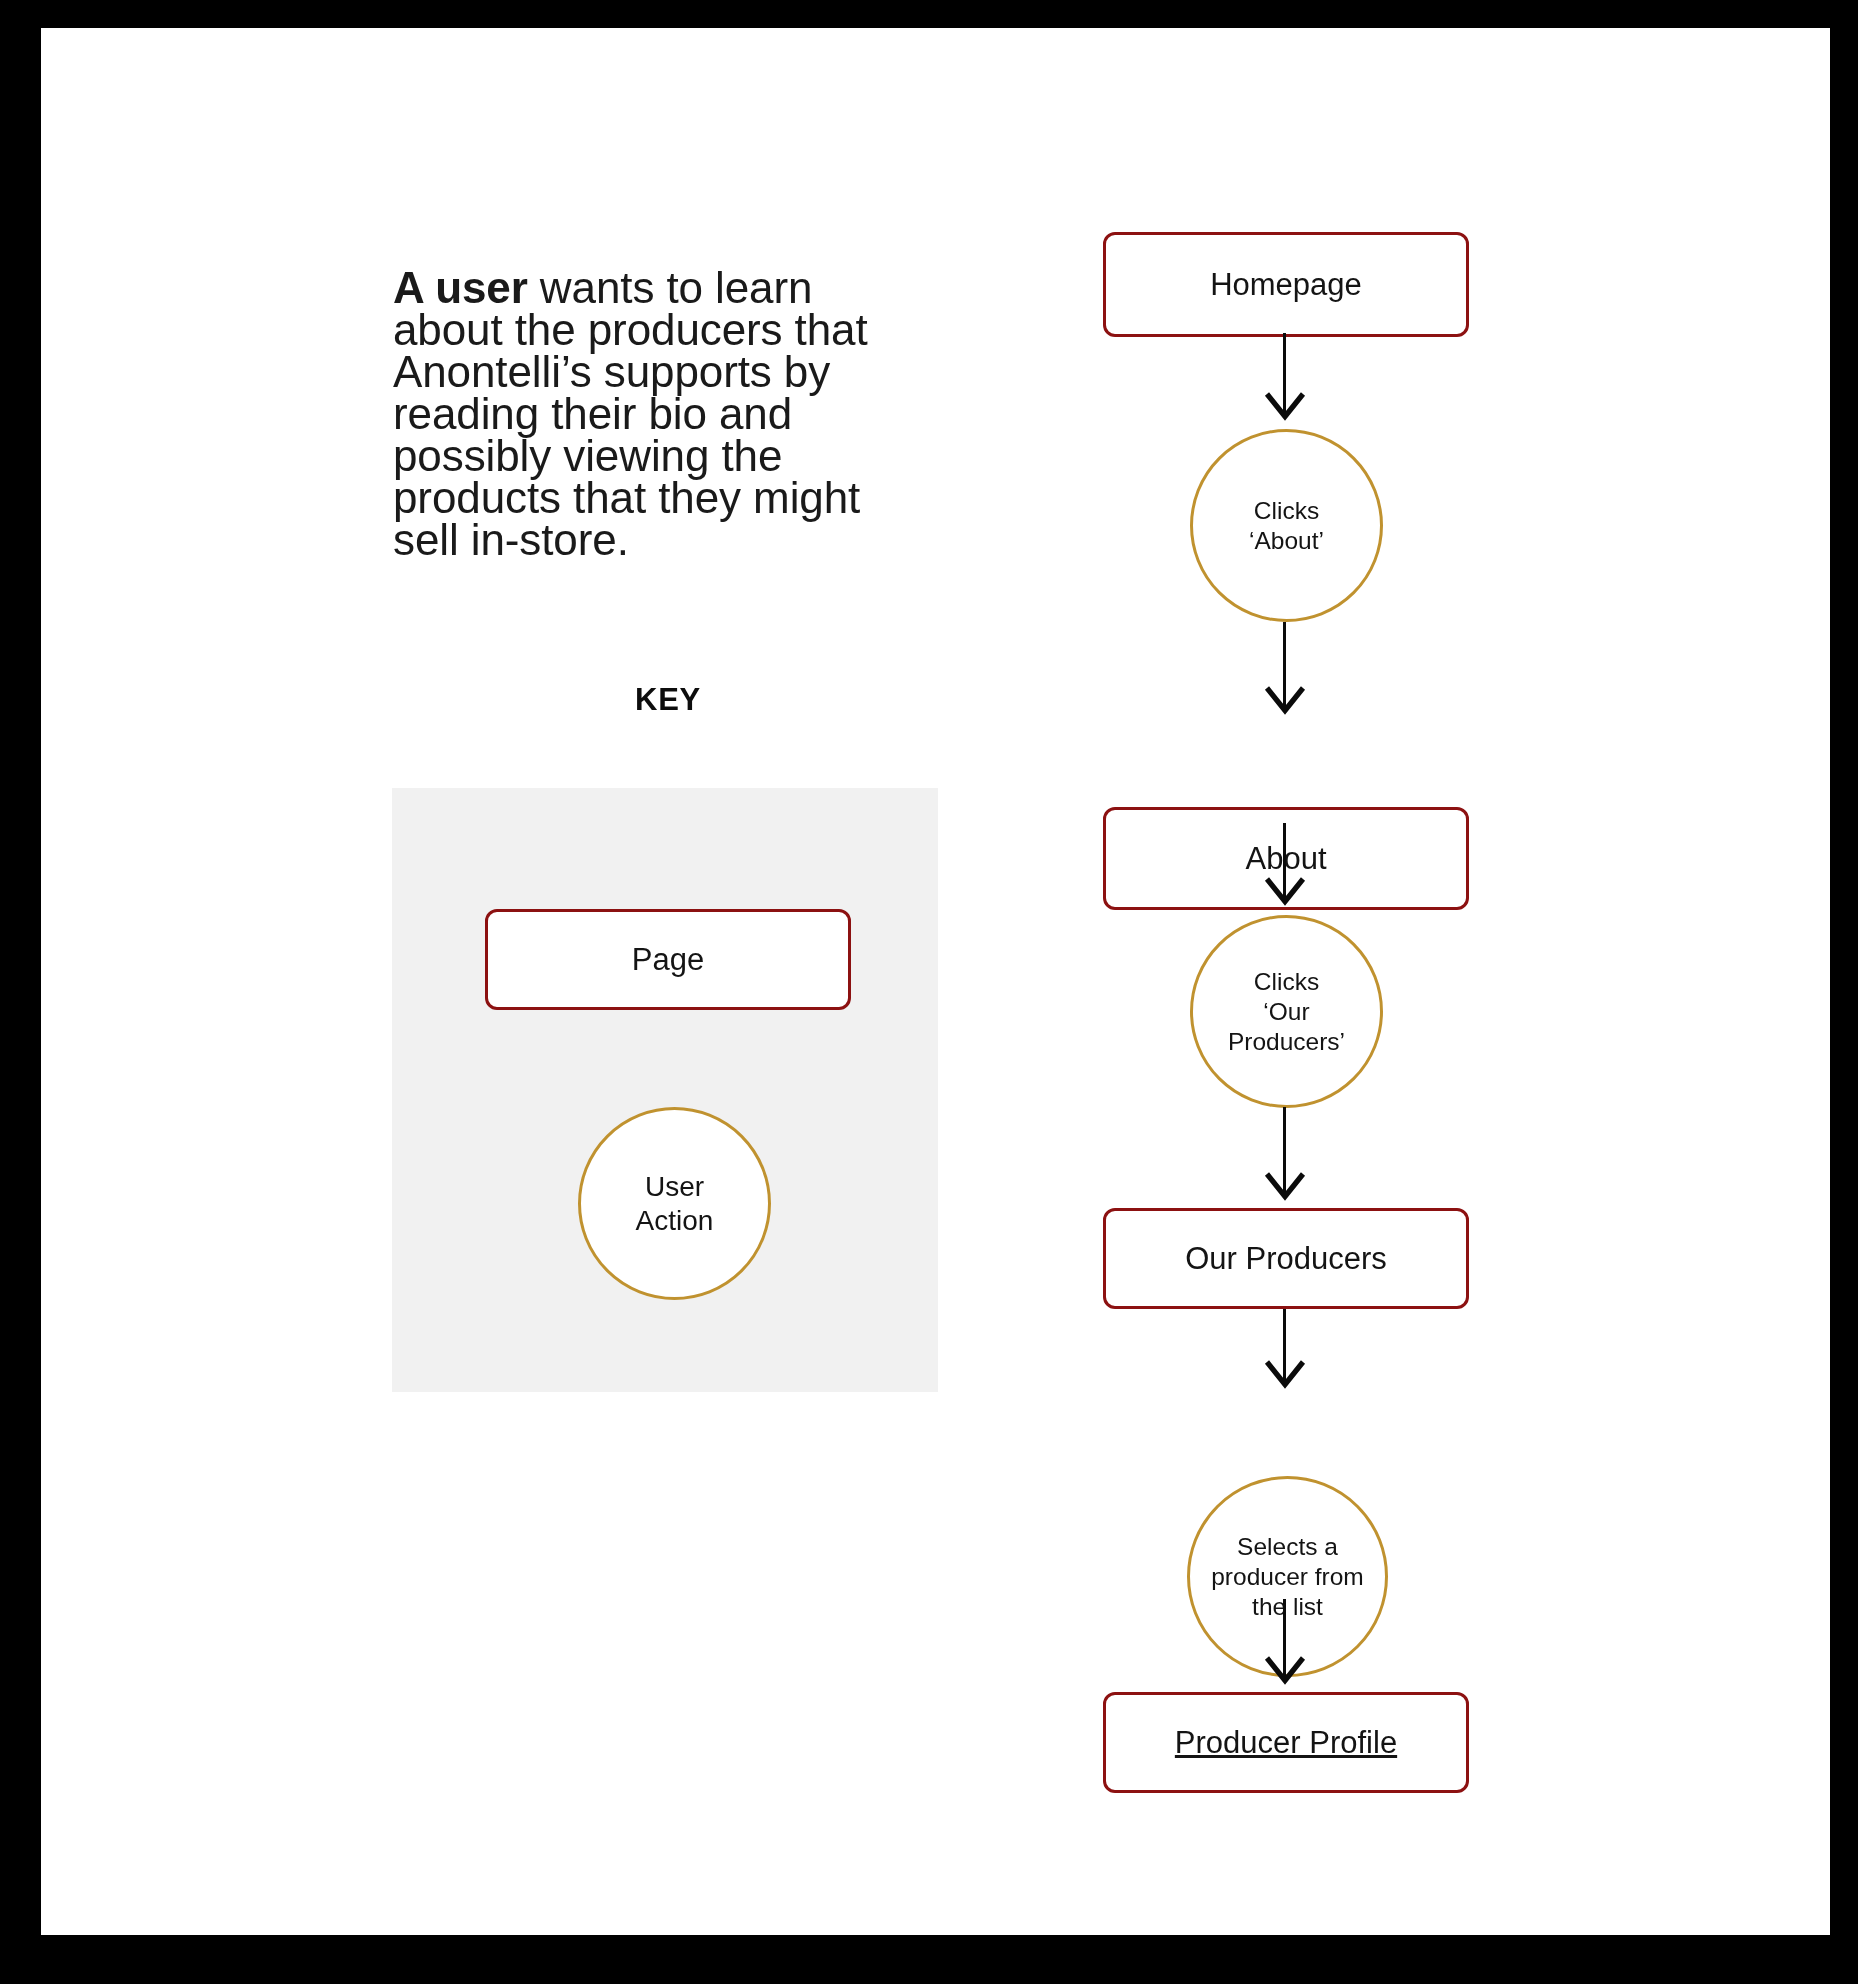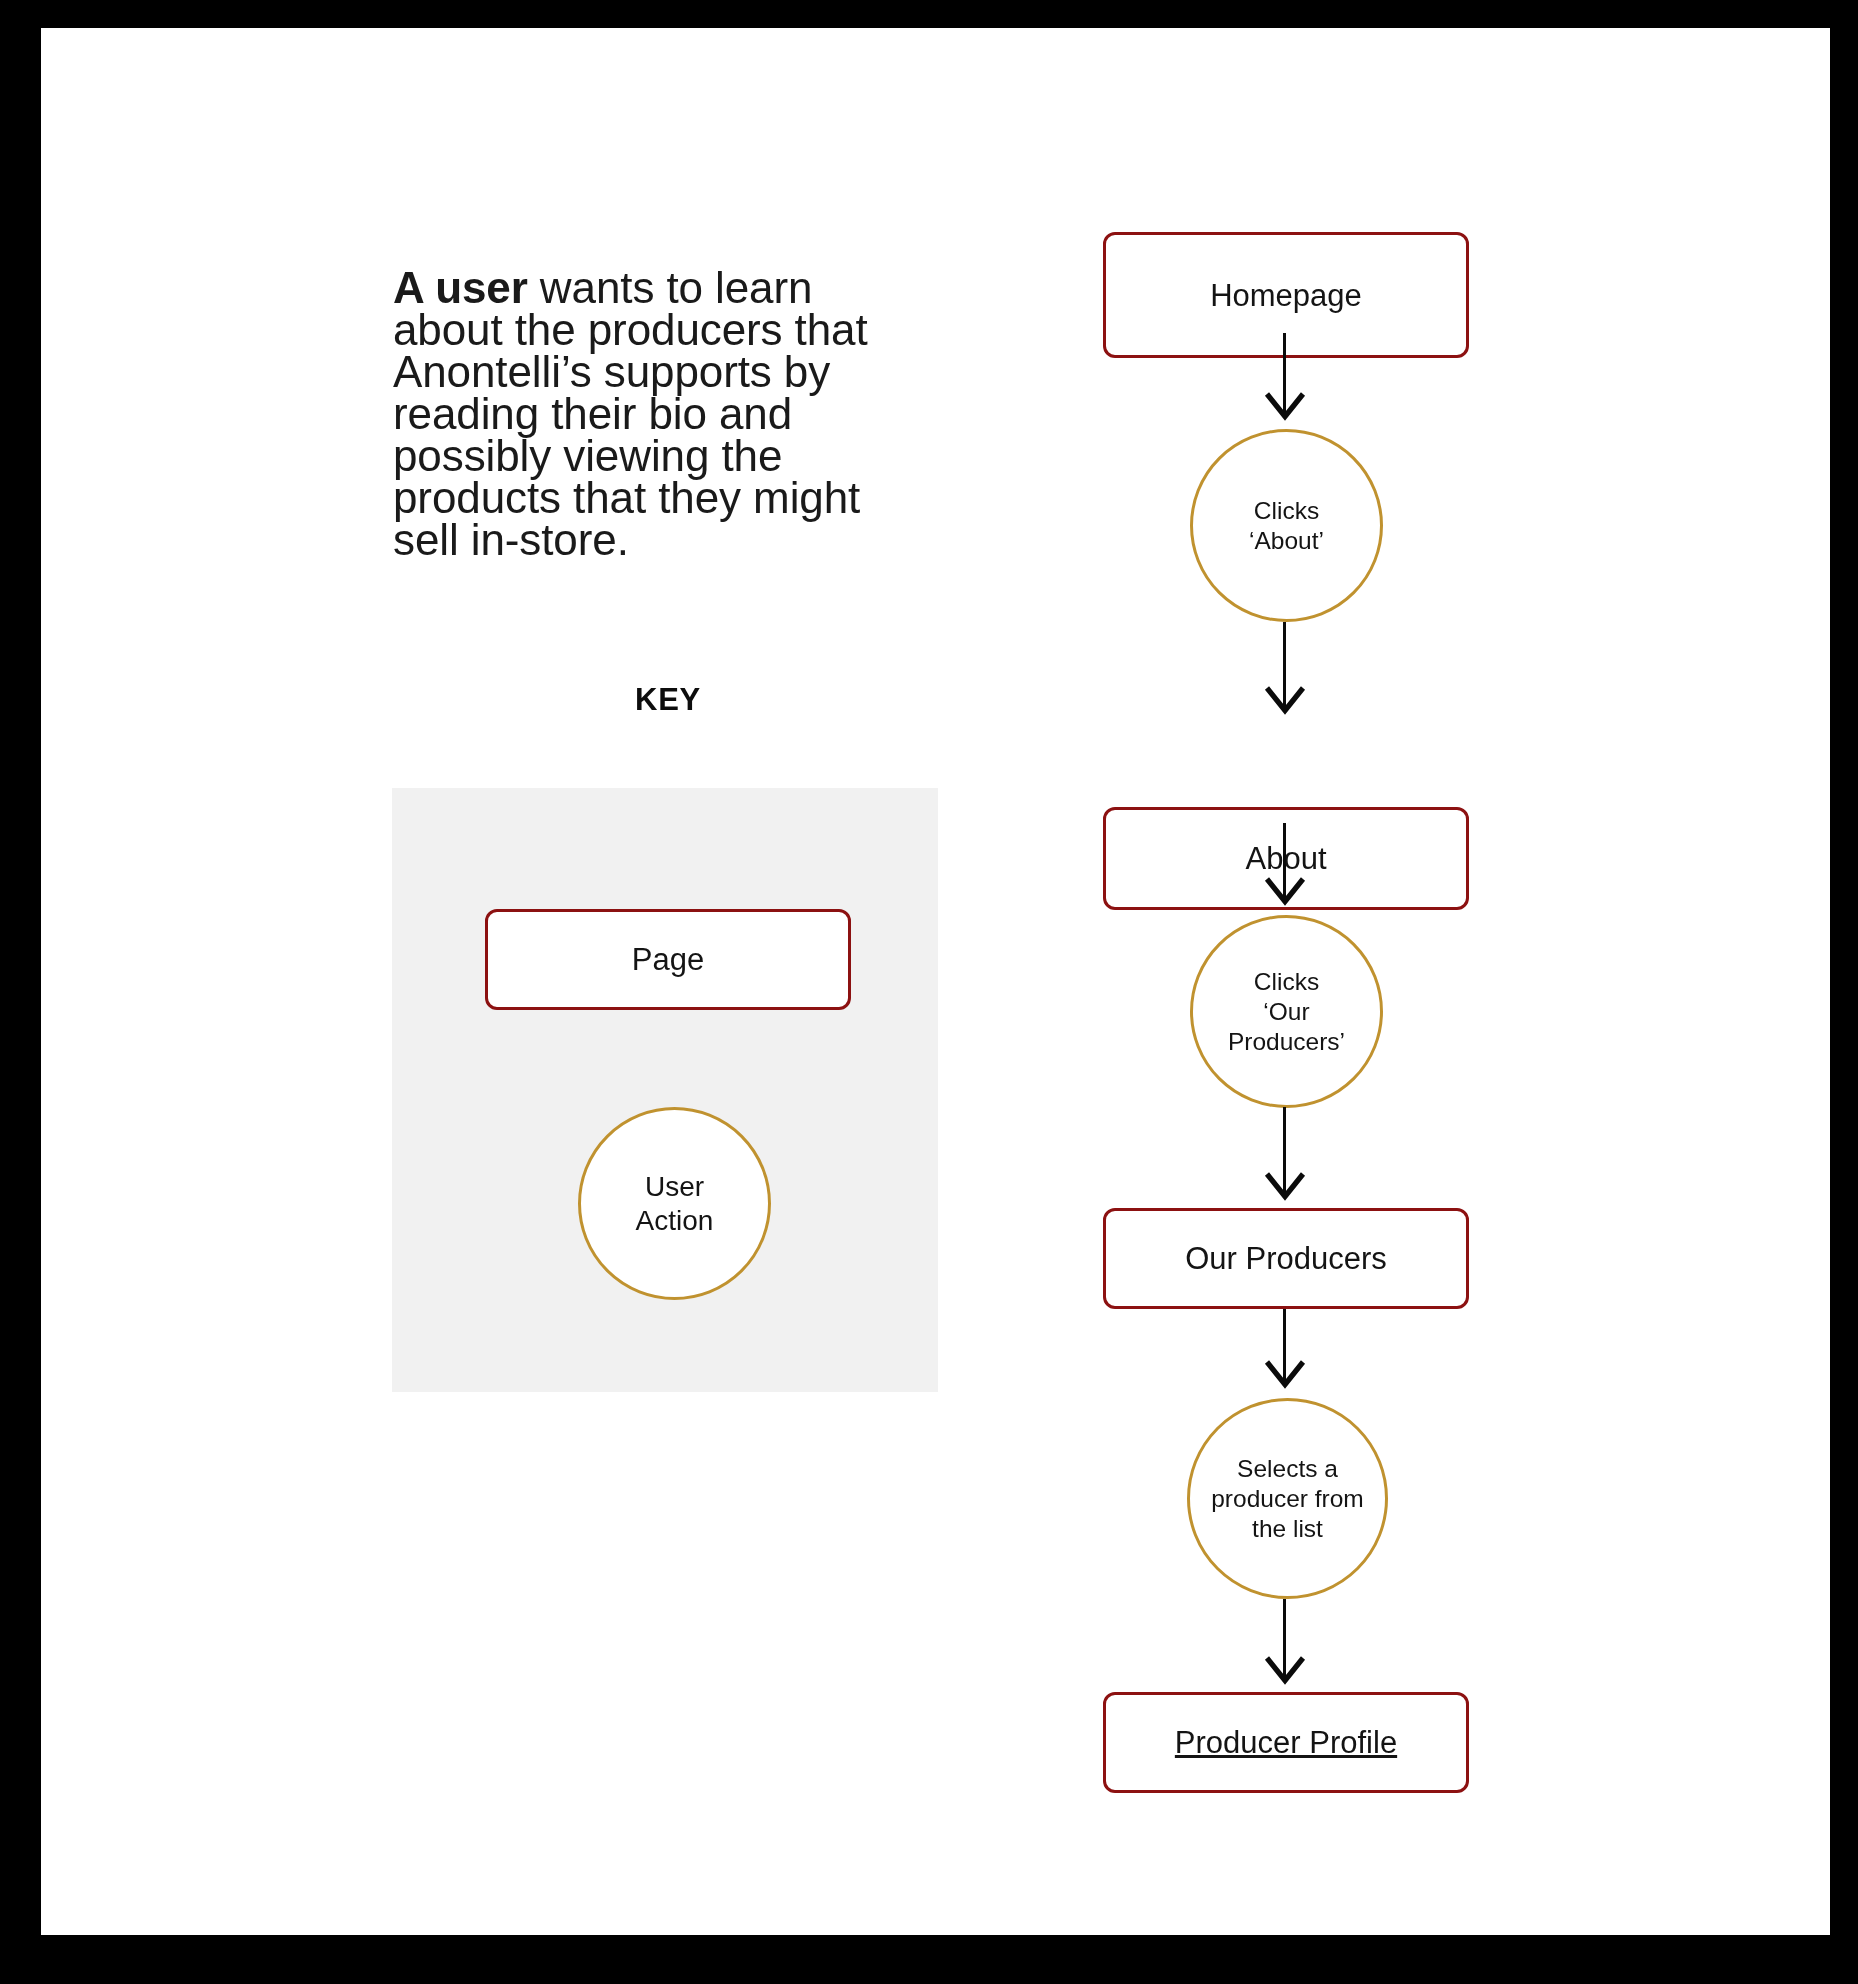--- a/index.html
+++ b/index.html
@@ -110,33 +110,33 @@
   
   .flow-box {
     position: absolute;
     left: 1062px;
     width: 366px;
   }
   .flow-circle {
     position: absolute;
   }
 
-  #node-homepage   { top: 204px;  height: 126px; }
+  #node-homepage   { top: 204px;  height: 105px; }
   #node-about      { top: 732px;  height: 103px; margin-top: 47px; }
   #node-producers  { top: 1180px; height: 101px; }
   #node-profile    { top: 1664px; height: 101px; text-decoration: underline; }
 
   #node-clicks-about {
     left: 1149px; top: 401px; width: 193px; height: 193px;
   }
   #node-clicks-our-producers {
     left: 1149px; top: 887px; width: 193px; height: 193px;
   }
   #node-selects-producer {
-    left: 1146px; top: 1370px; width: 201px; height: 201px;
+    left: 1146px; top: 1448px; width: 201px; height: 201px;
   }
 
   
   .connector {
     position: absolute;
     left: 1242px;
     width: 3px;
     background: #0B0B0B;
   }
 

